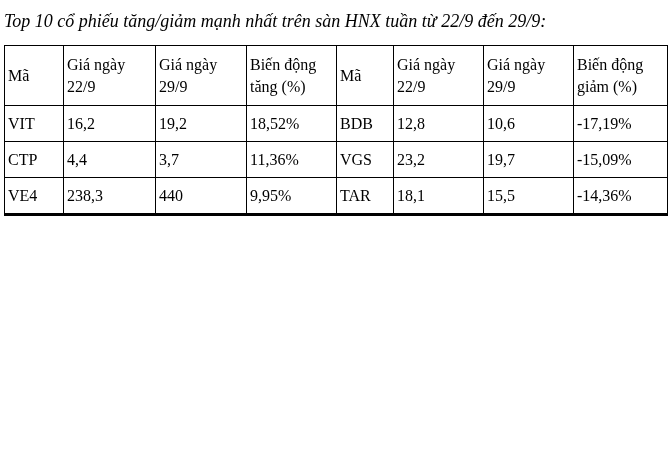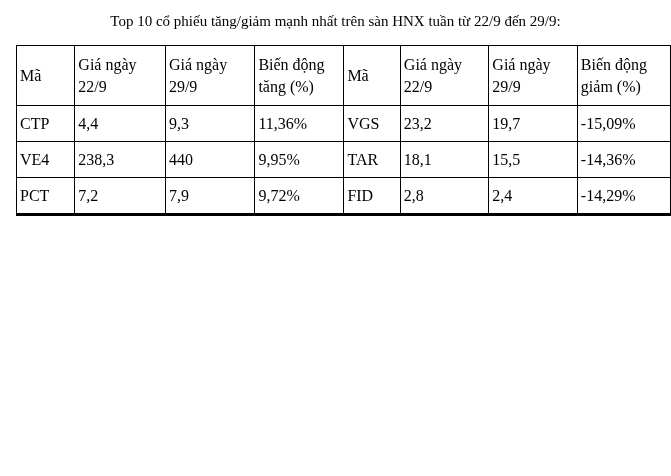--- a/index.html
+++ b/index.html
@@ -9,29 +9,30 @@
   }
   body {
     width: 671px;
     height: 476px;
     overflow: hidden;
     color: #000000;
     font-family: "Liberation Serif", "DejaVu Serif", serif;
   }
   .page-title {
     margin: 9px 4px 12px 4px;
-    text-align: center;
-    font-size: 15px;
+    text-align: left;
+    font-size: 18px;
     line-height: 24px;
     white-space: nowrap;
+    font-style: italic;
   }
   table.stock-table {
     border-collapse: collapse;
     table-layout: fixed;
-    margin-left: 16px;
+    margin-left: 4px;
     border: 1px solid #000;
     border-bottom-width: 3px;
     padding-left: 37px;
   }
   .stock-table th,
   .stock-table td {
     border: 1px solid #000;
     font-size: 16px;
     font-weight: normal;
     text-align: left;
@@ -70,43 +71,43 @@
         <th>Giá ngày 29/9</th>
         <th>Biến động tăng (%)</th>
         <th>Mã</th>
         <th>Giá ngày 22/9</th>
         <th>Giá ngày 29/9</th>
         <th>Biến động giảm (%)</th>
       </tr>
   </thead>
   <tbody>
       <tr>
+        <td>VIT</td>
+        <td>16,2</td>
+        <td>19,2</td>
+        <td>18,52%</td>
+        <td>BDB</td>
+        <td>12,8</td>
+        <td>10,6</td>
+        <td>-17,19%</td>
+      </tr>
+      <tr>
         <td>CTP</td>
         <td>4,4</td>
-        <td>9,3</td>
+        <td>3,7</td>
         <td>11,36%</td>
         <td>VGS</td>
         <td>23,2</td>
         <td>19,7</td>
         <td>-15,09%</td>
       </tr>
       <tr>
         <td>VE4</td>
         <td>238,3</td>
         <td>440</td>
         <td>9,95%</td>
         <td>TAR</td>
         <td>18,1</td>
         <td>15,5</td>
         <td>-14,36%</td>
       </tr>
-      <tr>
-        <td>PCT</td>
-        <td>7,2</td>
-        <td>7,9</td>
-        <td>9,72%</td>
-        <td>FID</td>
-        <td>2,8</td>
-        <td>2,4</td>
-        <td>-14,29%</td>
-      </tr>
     </tbody>
 </table>
 
 </body></html>

